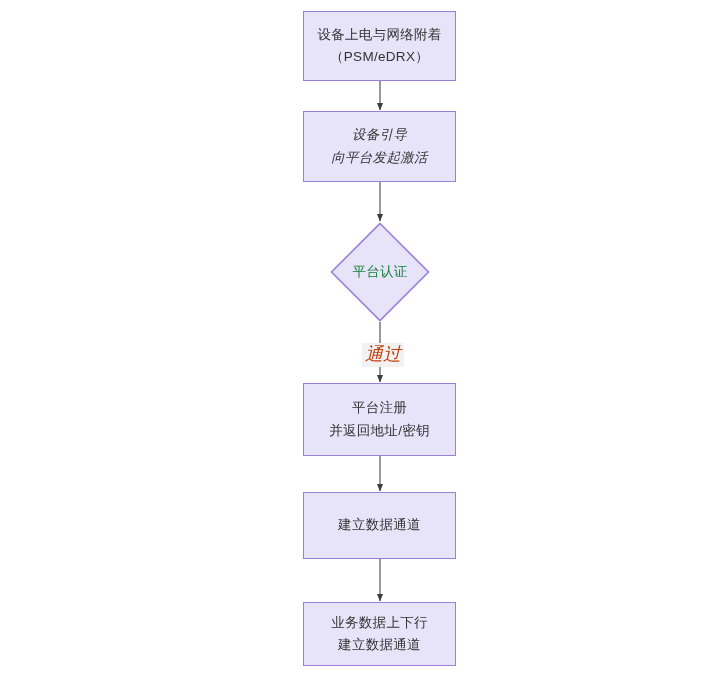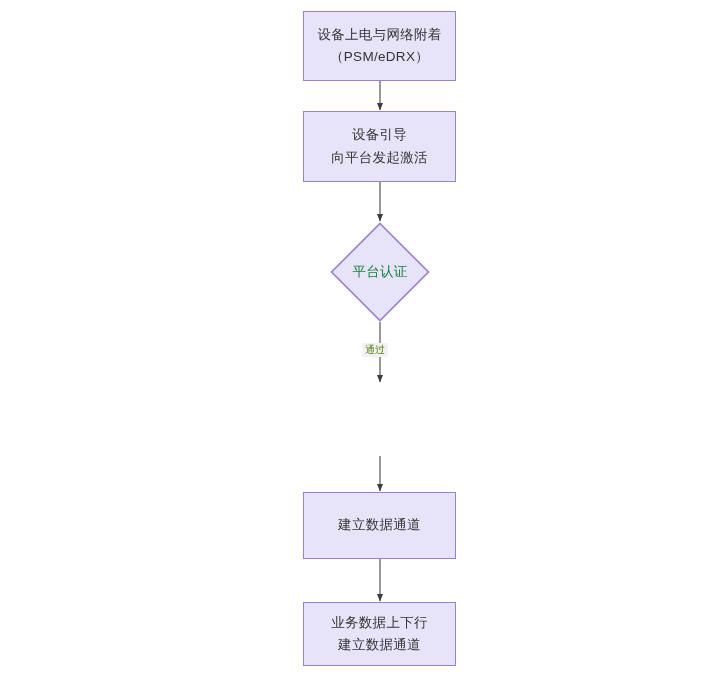--- a/index.html
+++ b/index.html
@@ -80,25 +80,26 @@
     top: 0;
     width: 726px;
     height: 700px;
     z-index: 1;
   }
 
   .edge-label {
     position: absolute;
     z-index: 4;
     background: #f2f2f2;
-    color: #4d7c0f;
-    font-size: 10px;
+    color: #c2410c;
+    font-size: 18px;
     line-height: 1.2;
     padding: 1px 3px;
     white-space: nowrap;
+    font-style: italic;
   }
 </style>
 </head>
 <body>
 
 <div id="flow-canvas">
 
   <svg class="edge-layer" width="726" height="700" viewBox="0 0 726 700" xmlns="http://www.w3.org/2000/svg">
     <defs>
       <marker id="arrowhead" markerWidth="9" markerHeight="9" refX="7.4" refY="3.2" orient="auto" markerUnits="userSpaceOnUse">
@@ -113,34 +114,38 @@
       <line x1="372" y1="456" x2="372" y2="491"></line>
       <line x1="372" y1="559" x2="372" y2="601"></line>
     </g>
   </svg>
 
   <div class="node" style="left:295px; top:11px; width:153px; height:70px;">
     <span class="line">设备上电与网络附着</span>
     <span class="line">（PSM/eDRX）</span>
   </div>
 
-  <div class="node" style="left:295px; top:111px; width:153px; height:71px;">
+  <div class="node" style="left:295px; top:111px; width:153px; height:71px;font-style:italic;">
     <span class="line">设备引导</span>
     <span class="line">向平台发起激活</span>
   </div>
 
   <div class="decision" style="left:322px; top:222px; width:100px; height:100px;">
     <svg class="diamond-shape" viewBox="0 0 100 100" xmlns="http://www.w3.org/2000/svg" preserveAspectRatio="none">
       <polygon points="50,1.5 98.5,50 50,98.5 1.5,50" fill="#e7e3f9" stroke="#9b7fd4" stroke-width="1.6"></polygon>
     </svg>
     <div class="diamond-label">平台认证</div>
   </div>
 
   <div class="edge-label" style="left:354px; top:343px;">通过</div>
 
+  <div class="node" style="left:295px; top:383px; width:153px; height:73px;">
+    <span class="line">平台注册</span>
+    <span class="line">并返回地址/密钥</span>
+  </div>
 
   <div class="node" style="left:295px; top:492px; width:153px; height:67px;">
     <span class="line">建立数据通道</span>
   </div>
 
   <div class="node" style="left:295px; top:602px; width:153px; height:64px;align-items:center;">
     <span class="line">业务数据上下行</span>
     <span class="line">建立数据通道</span>
   </div>
 

